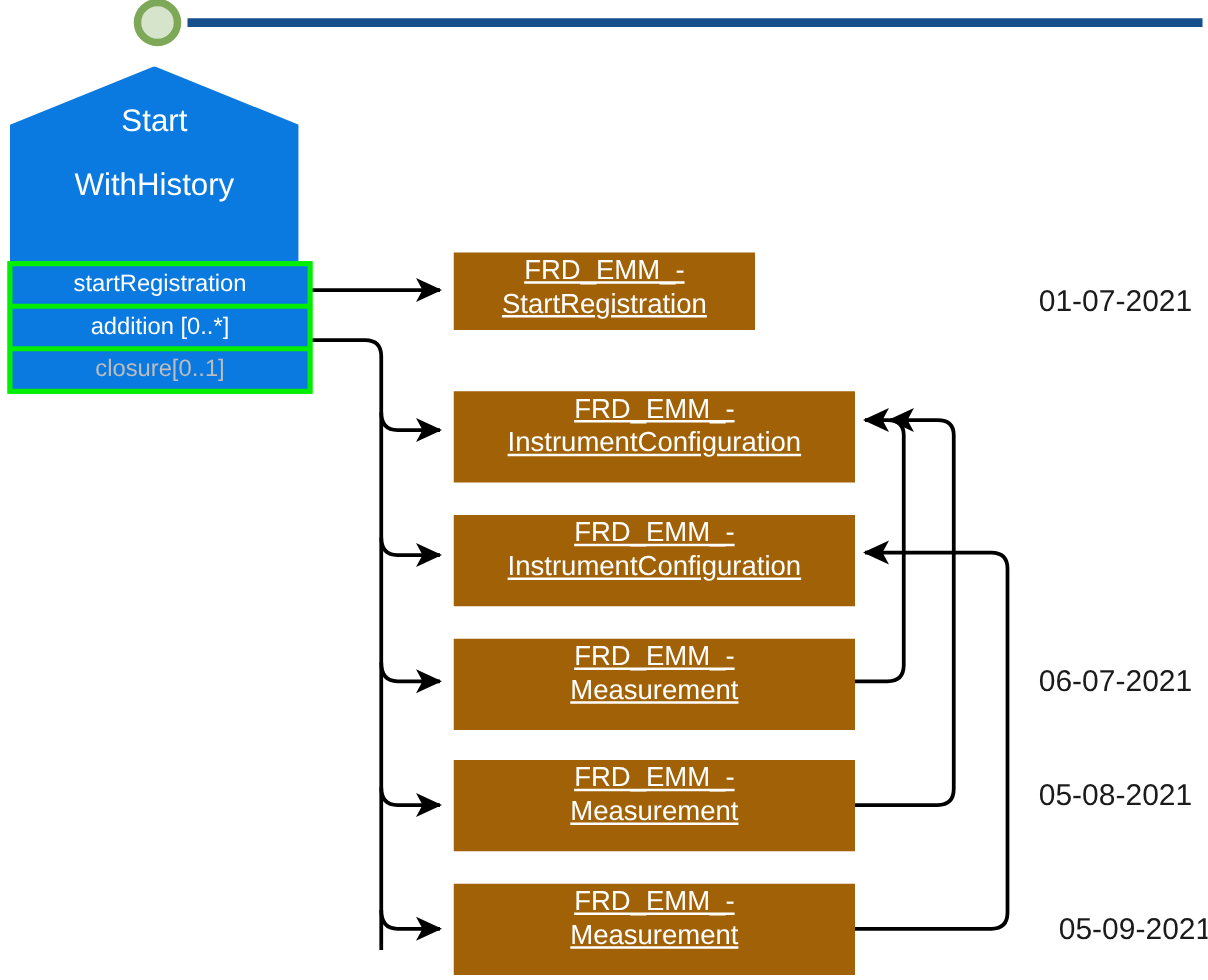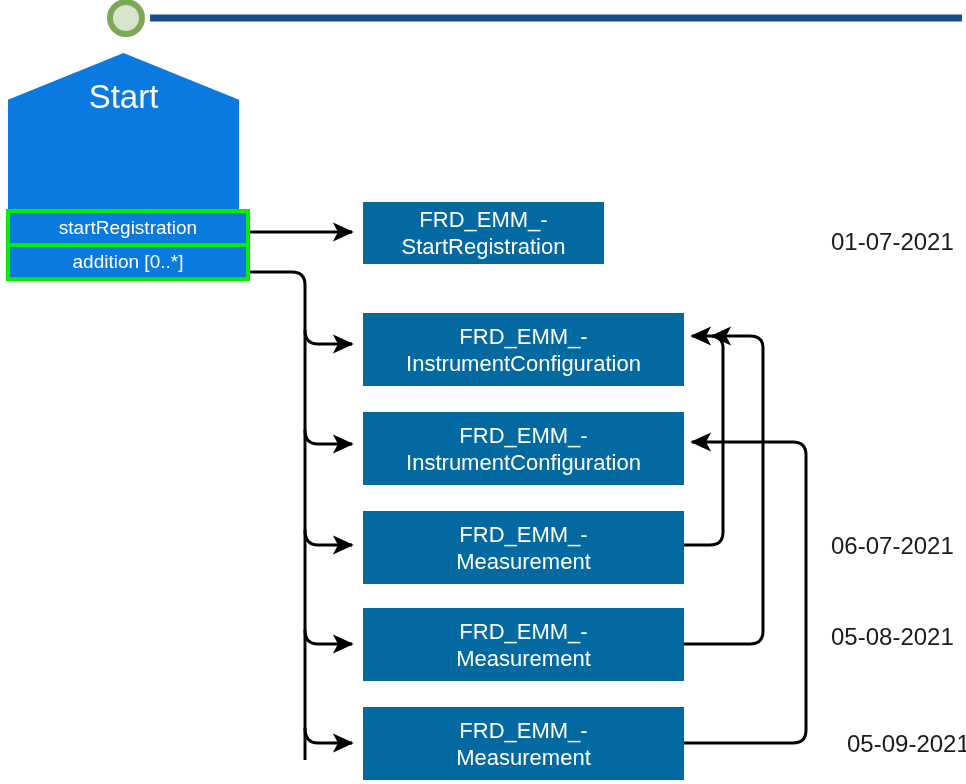--- a/index.html
+++ b/index.html
@@ -16,40 +16,40 @@
   #start-shape{
     position:absolute;left:8px;top:53px;width:231px;height:167px;z-index:2;
     background:#0b7ae0;
     clip-path:polygon(0% 28%, 50% 0%, 100% 28%, 100% 100%, 0% 100%);
   }
   #start-labels{
     position:absolute;left:8px;top:53px;width:231px;height:167px;z-index:2;
     display:flex;flex-direction:column;align-items:center;
     color:#fff;pointer-events:none;
   }
-  #start-title{margin-top:30px;font-size:33px;line-height:28px;}
+  #start-title{margin-top:30px;font-size:25px;line-height:28px;}
   #start-subtitle{margin-top:23px;font-size:25px;line-height:29px;}
 
   
   #port-stack{
     position:absolute;left:6px;top:209px;width:244px;z-index:4;
     background:#00ee00;border:4px solid #00ee00;box-sizing:border-box;
     display:flex;flex-direction:column;gap:4px;
   }
   .port{
     background:#0b7ae0;height:30px;display:flex;align-items:center;
     justify-content:center;font-size:19px;color:#ffffff;
   }
   .port.muted{color:#bdbdbd;}
 
   
   .ebox{
-    background:#0369a1;color:#ffffff;font-size:22px;line-height:27px;
+    background:#a16207;color:#ffffff;font-size:22px;line-height:27px;
     position:absolute;z-index:2;
-    display:flex;align-items:center;justify-content:center;text-align:center;
+    display:flex;justify-content:center;text-align:center;text-decoration:underline;
   }
   .ebox span{display:block;}
 
   
   .date{
     position:absolute;z-index:2;color:#1b1b1b;font-size:24px;
     white-space:nowrap;
   }
 </style>
 </head>
@@ -80,29 +80,33 @@
 
     <path d="M305,630 Q305,644 318,644 L352,644" fill="none" stroke="#000" stroke-width="3" marker-end="url(#arrow)"></path>
 
     <path d="M305,728 Q305,743 318,743 L352,743" fill="none" stroke="#000" stroke-width="3" marker-end="url(#arrow)"></path>
   </svg>
 
   <div id="start-shape"></div>
   <div id="start-labels">
     <div id="start-title">Start</div>
     <div id="start-subtitle">
+      <div>WithHistory</div>
     </div>
   </div>
 
   <div id="port-stack">
     <div class="port">
       <span>startRegistration</span>
     </div>
     <div class="port">
       <span>addition [0..*]</span>
+    </div>
+    <div class="port muted">
+      <span>closure[0..1]</span>
     </div>
   </div>
 
   <div class="ebox" style="left:363px;top:202px;width:241px;height:62px;">
     <div>
       <span>FRD_EMM_-</span>
       <span>StartRegistration</span>
     </div>
   </div>
 

